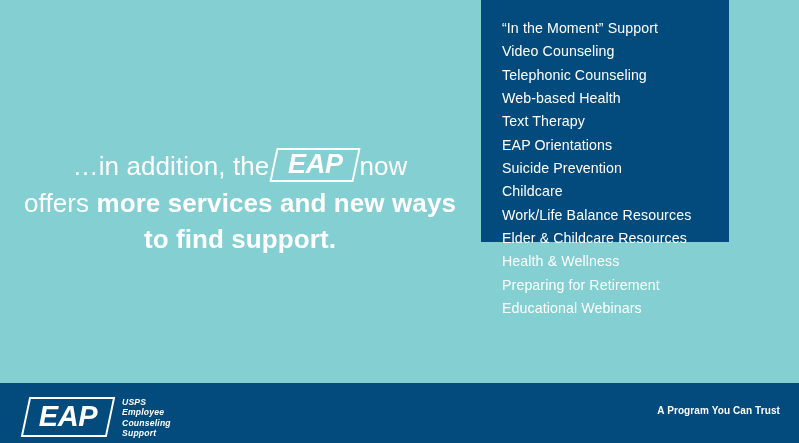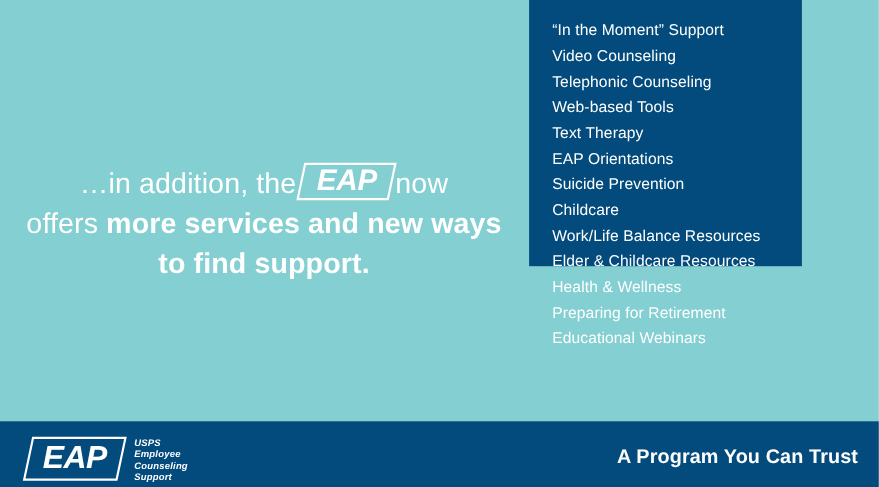--- a/index.html
+++ b/index.html
@@ -154,37 +154,37 @@
     font-style: italic;
     letter-spacing: 0.2px;
     padding-top: 1px;
   }
 
   #footer-tagline {
     position: absolute;
     right: 19px;
     top: 405px;
     color: #ffffff;
-    font-size: 18px;
+    font-size: 10px;
     font-weight: 700;
     letter-spacing: 0.1px;
     white-space: nowrap;
   }
 </style>
 </head>
 <body>
 
 <div id="slide">
 
   <div id="services-panel">
     <ul id="services-list">
       <li>“In the Moment” Support</li>
       <li>Video Counseling</li>
       <li>Telephonic Counseling</li>
-      <li>Web-based Tools</li>
+      <li>Web-based Health</li>
       <li>Text Therapy</li>
       <li>EAP Orientations</li>
       <li>Suicide Prevention</li>
       <li>Childcare</li>
       <li>Work/Life Balance Resources</li>
       <li>Elder &amp; Childcare Resources</li>
       <li>Health &amp; Wellness</li>
       <li>Preparing for Retirement</li>
       <li>Educational Webinars</li>
     </ul>

